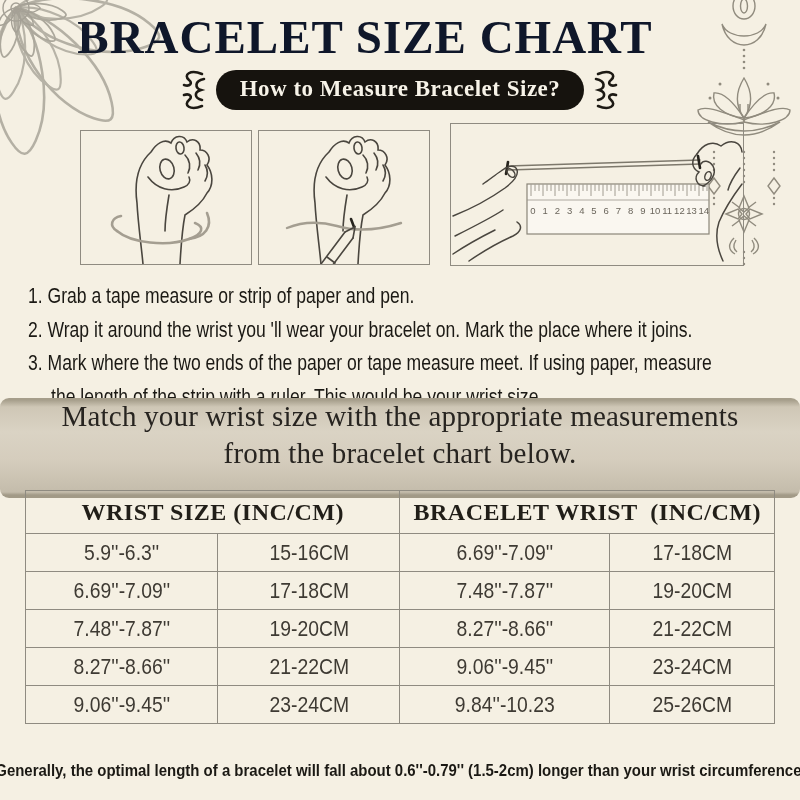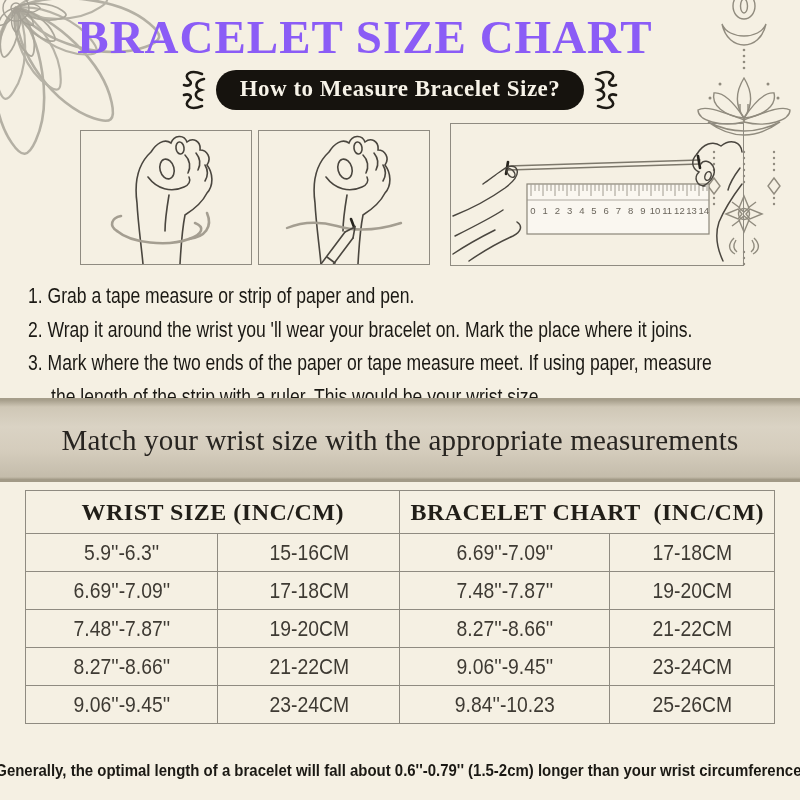--- a/index.html
+++ b/index.html
@@ -9,21 +9,21 @@
     font-family:"Liberation Sans",sans-serif;
     color:#1b1914;
   }
   
   .mandala{position:absolute;left:0;top:0;}
   .lotus{position:absolute;left:688px;top:0;}
   
   .title{
     position:absolute;top:10px;left:0;width:730px;text-align:center;
     font-family:"Liberation Serif",serif;font-weight:700;font-size:47px;
-    letter-spacing:1px;color:#8b5cf6;white-space:nowrap;
+    letter-spacing:1px;color:#0f172a;white-space:nowrap;
   }
   
   .badge-row{
     position:absolute;top:67px;left:0;width:800px;
     display:flex;align-items:center;justify-content:center;gap:8px;
   }
   .pill{
     background:#16130e;color:#f7f3e8;border-radius:26px;
     padding:6px 24px 8px 24px;
     font-family:"Liberation Serif",serif;font-weight:700;font-size:23px;
@@ -37,24 +37,24 @@
   .fig svg{display:block;width:100%;height:100%;}
   
   .steps{position:absolute;left:28px;top:279px;width:760px;}
   .step-line{
     font-size:22.5px;font-weight:500;color:#1b1914;line-height:33.5px;
     transform:scaleX(0.78);transform-origin:0 50%;white-space:nowrap;
   }
   .step-cont{margin-left:23px;}
   
   .banner{
-    position:absolute;left:0;top:398px;width:800px;height:84px;
+    position:absolute;left:0;top:398px;width:800px;height:100px;
     background:linear-gradient(180deg,#a69e8b 0px,#a69e8b 2px,#cfc7b6 9px,
                #dad3c4 34%,#d5cdbd 62%,#c4bcab 94%,#a29a87 97%,#a29a87 100%);
-    display:flex;flex-direction:column;justify-content:center;align-items:center;
+    display:flex;flex-direction:column;align-items:center;border-radius:9px;
   }
   .banner-line{
     font-family:"Liberation Serif",serif;font-size:29px;color:#272420;
     line-height:37px;white-space:nowrap;letter-spacing:0.2px;
   }
   
   .size-table{
     position:absolute;left:25px;top:490px;width:750px;
     border-collapse:collapse;table-layout:fixed;
   }
@@ -321,33 +321,34 @@
 
   <div class="steps">
     <div class="step-line">1. Grab a tape measure or strip of paper and pen.</div>
     <div class="step-line">2. Wrap it around the wrist you 'll wear your bracelet on. Mark the place where it joins.</div>
     <div class="step-line">3. Mark where the two ends of the paper or tape measure meet. If using paper, measure</div>
     <div class="step-line step-cont">the length of the strip with a ruler. This would be your wrist size.</div>
   </div>
 
   <div class="banner">
     <div class="banner-line">Match your wrist size with the appropriate measurements</div>
+    <div class="banner-line">from the bracelet chart below.</div>
   </div>
 
   <table class="size-table">
     <colgroup>
       <col style="width:25.7%">
         <col style="width:24.3%">
       <col style="width:28%">
         <col style="width:22%">
     </colgroup>
     <thead>
       <tr>
         <th colspan="2">WRIST SIZE (INC/CM)</th>
-        <th colspan="2">BRACELET CHART  (INC/CM)</th>
+        <th colspan="2">BRACELET WRIST  (INC/CM)</th>
       </tr>
     </thead>
     <tbody>
         <tr>
           <td><span class="cellv">5.9''-6.3''</span></td>
           <td><span class="cellv">15-16CM</span></td>
           <td><span class="cellv">6.69''-7.09''</span></td>
           <td><span class="cellv">17-18CM</span></td>
         </tr>
         <tr>

